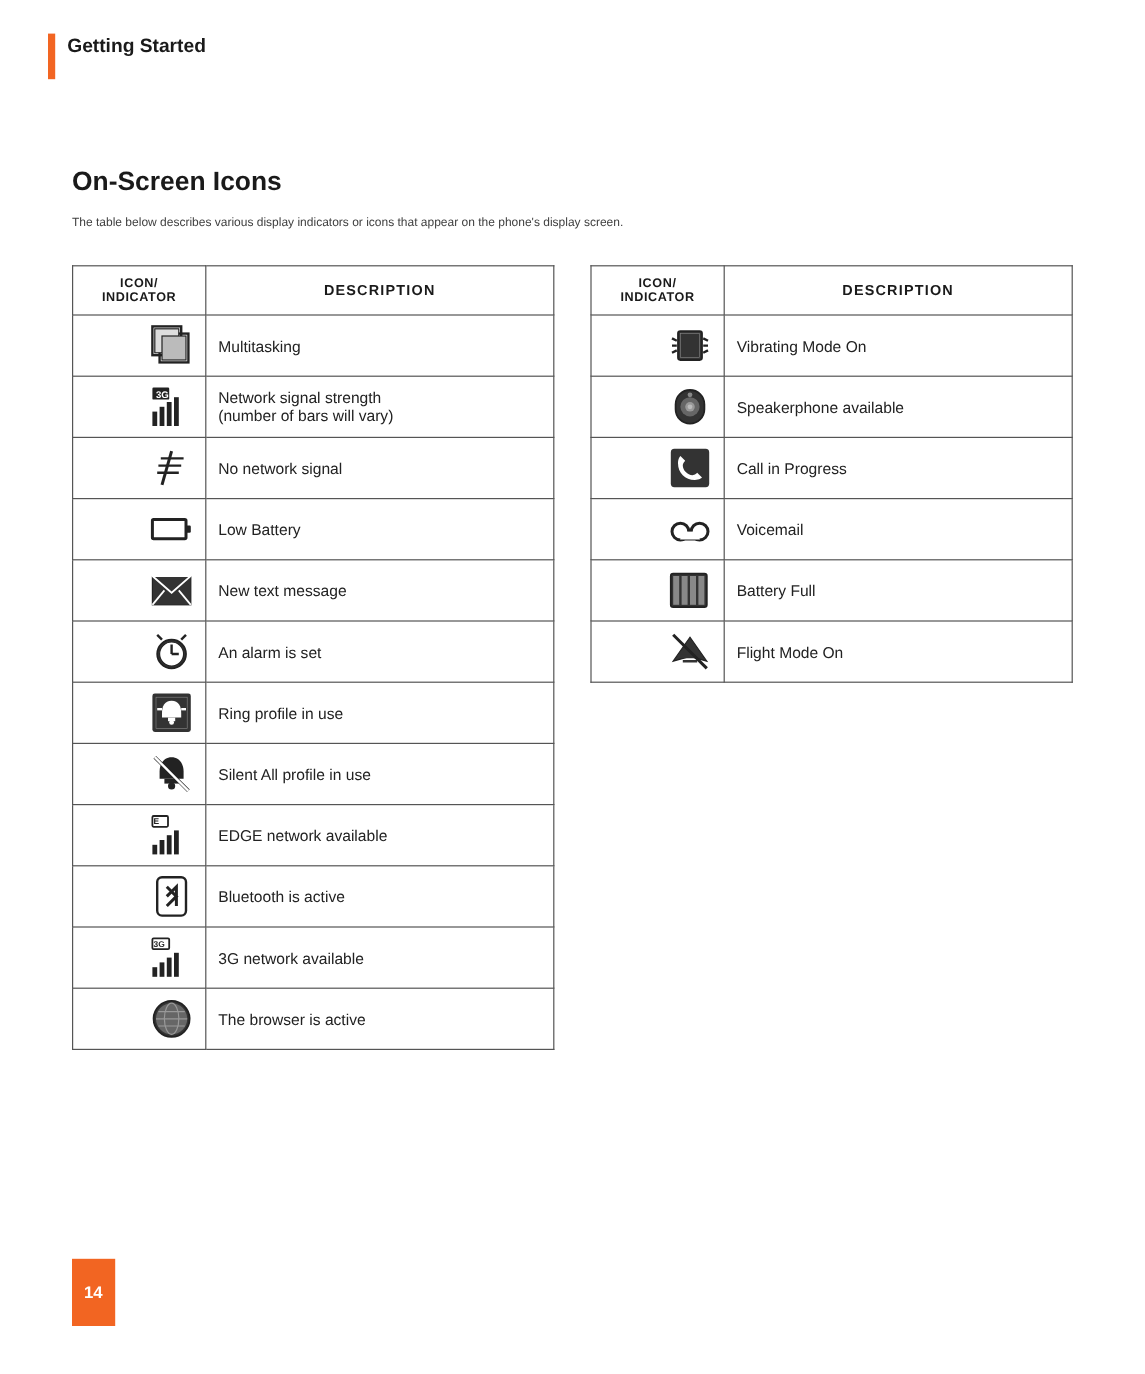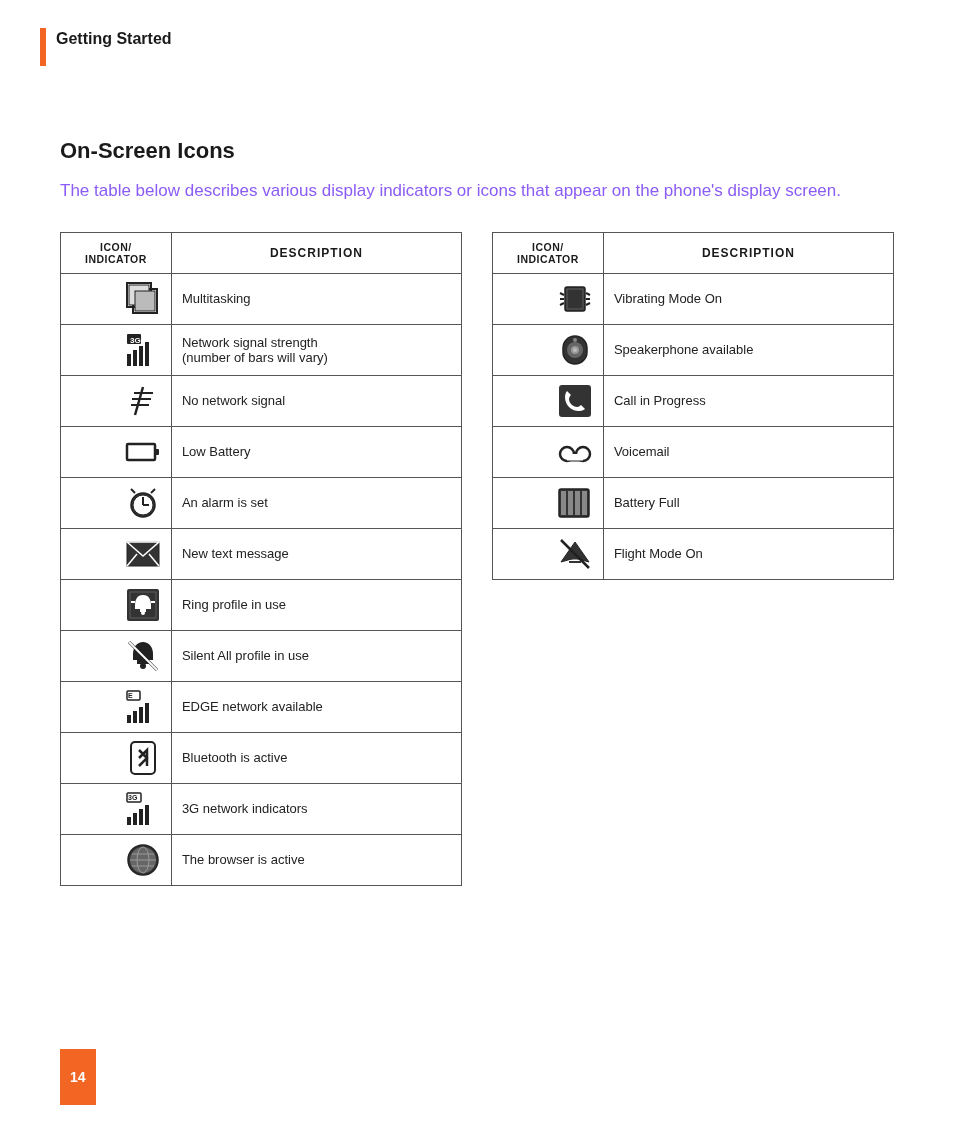--- a/index.html
+++ b/index.html
@@ -38,22 +38,22 @@
     }
 
     .on-screen-title {
       font-size: 22px;
       font-weight: bold;
       color: #1a1a1a;
       margin-bottom: 14px;
     }
 
     .intro-text {
-      font-size: 17px;
-      color: #8b5cf6;
+      font-size: 10px;
+      color: #404040;
       line-height: 1.5;
       margin-bottom: 28px;
       max-width: 820px;
     }
 
     .tables-container {
       display: flex;
       gap: 30px;
       align-items: flex-start;
     }
@@ -196,46 +196,46 @@
               <rect x="30" y="15" width="4" height="6" rx="1" fill="#222"></rect>
 
             </svg>
           </td>
           <td class="desc-cell">Low Battery</td>
         </tr>
 
         <tr>
           <td class="icon-cell">
             <svg class="icon-svg" viewBox="0 0 36 36">
+              <rect x="2" y="6" width="32" height="24" fill="#333" stroke="#222" stroke-width="1"></rect>
+              <polygon points="2,6 18,20 34,6" fill="none" stroke="white" stroke-width="1.5"></polygon>
+              <line x1="2" y1="30" x2="12" y2="18" stroke="white" stroke-width="1.5"></line>
+              <line x1="34" y1="30" x2="24" y2="18" stroke="white" stroke-width="1.5"></line>
+            </svg>
+          </td>
+          <td class="desc-cell">New text message</td>
+        </tr>
+
+        <tr>
+          <td class="icon-cell">
+            <svg class="icon-svg" viewBox="0 0 36 36">
               <circle cx="18" cy="20" r="12" fill="#333" stroke="#222" stroke-width="1.5"></circle>
               <circle cx="18" cy="20" r="10" fill="white" stroke="#222" stroke-width="1"></circle>
               <line x1="18" y1="20" x2="18" y2="12" stroke="#222" stroke-width="2"></line>
               <line x1="18" y1="20" x2="24" y2="20" stroke="#222" stroke-width="2"></line>
               <line x1="10" y1="8" x2="6" y2="4" stroke="#222" stroke-width="2"></line>
               <line x1="26" y1="8" x2="30" y2="4" stroke="#222" stroke-width="2"></line>
             </svg>
           </td>
           <td class="desc-cell">An alarm is set</td>
         </tr>
 
         <tr>
           <td class="icon-cell">
             <svg class="icon-svg" viewBox="0 0 36 36">
-              <rect x="2" y="6" width="32" height="24" fill="#333" stroke="#222" stroke-width="1"></rect>
-              <polygon points="2,6 18,20 34,6" fill="none" stroke="white" stroke-width="1.5"></polygon>
-              <line x1="2" y1="30" x2="12" y2="18" stroke="white" stroke-width="1.5"></line>
-              <line x1="34" y1="30" x2="24" y2="18" stroke="white" stroke-width="1.5"></line>
-            </svg>
-          </td>
-          <td class="desc-cell">New text message</td>
-        </tr>
-
-        <tr>
-          <td class="icon-cell">
-            <svg class="icon-svg" viewBox="0 0 36 36">
               <rect x="2" y="2" width="32" height="32" fill="#333" rx="2"></rect>
               <rect x="5" y="5" width="26" height="26" fill="none" stroke="#888" stroke-width="0.5"></rect>
 
               <path d="M18 8 C12 8 10 13 10 18 L10 22 L26 22 L26 18 C26 13 24 8 18 8 Z" fill="white"></path>
               <rect x="15" y="22" width="6" height="3" fill="white"></rect>
               <circle cx="18" cy="26" r="2" fill="white"></circle>
               <rect x="6" y="14" width="4" height="2" fill="white"></rect>
               <rect x="26" y="14" width="4" height="2" fill="white"></rect>
             </svg>
           </td>
@@ -283,21 +283,21 @@
           <td class="icon-cell">
             <svg class="icon-svg" viewBox="0 0 36 36">
               <rect x="2" y="2" width="14" height="9" rx="1" fill="none" stroke="#222" stroke-width="1.5"></rect>
               <text x="3" y="9" font-size="7" font-weight="bold" fill="#222" font-family="Arial">3G</text>
               <rect x="2" y="26" width="4" height="8" fill="#222"></rect>
               <rect x="8" y="22" width="4" height="12" fill="#222"></rect>
               <rect x="14" y="18" width="4" height="16" fill="#222"></rect>
               <rect x="20" y="14" width="4" height="20" fill="#222"></rect>
             </svg>
           </td>
-          <td class="desc-cell">3G network indicators</td>
+          <td class="desc-cell">3G network available</td>
         </tr>
 
         <tr>
           <td class="icon-cell">
             <svg class="icon-svg" viewBox="0 0 36 36">
               <circle cx="18" cy="18" r="15" fill="#333" stroke="#222" stroke-width="1.5"></circle>
               <circle cx="18" cy="18" r="13" fill="#666"></circle>
               <ellipse cx="18" cy="18" rx="6" ry="13" fill="none" stroke="#999" stroke-width="1"></ellipse>
               <line x1="5" y1="18" x2="31" y2="18" stroke="#999" stroke-width="1"></line>
               <line x1="7" y1="12" x2="29" y2="12" stroke="#999" stroke-width="1"></line>

